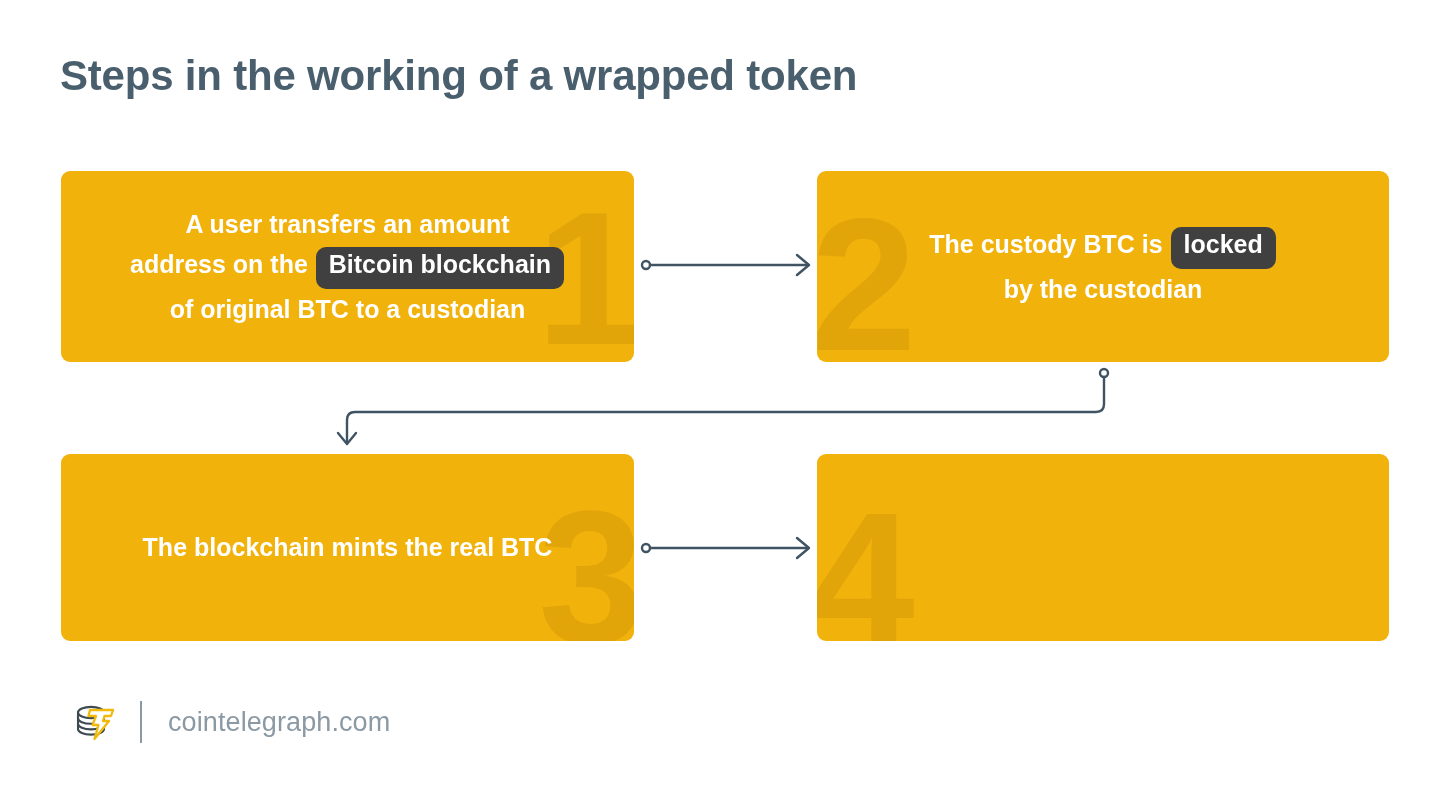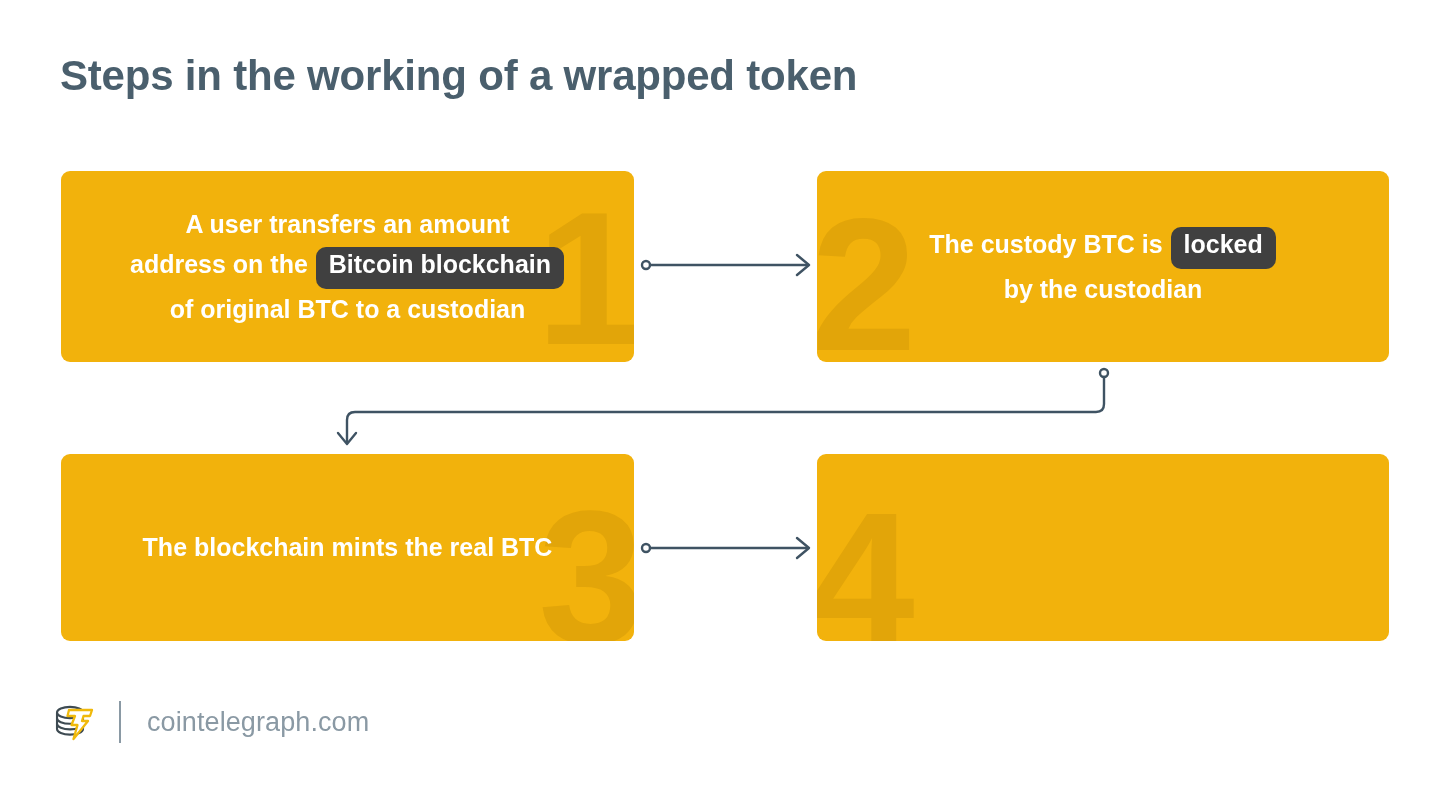--- a/index.html
+++ b/index.html
@@ -111,21 +111,21 @@
     fill: none;
     stroke: #3f5363;
     stroke-width: 2.4;
     stroke-linecap: round;
     stroke-linejoin: round;
   }
 
   
   .footer {
     position: absolute;
-    left: 49px;
+    left: 70px;
     top: 694px;
     display: flex;
     align-items: center;
     height: 56px;
   }
   .logo-mark {
     width: 48px;
     height: 48px;
     flex: 0 0 48px;
   }

